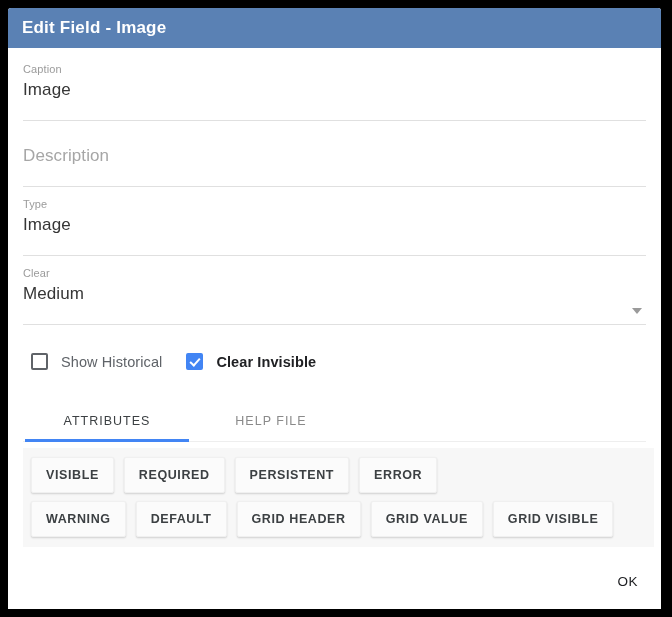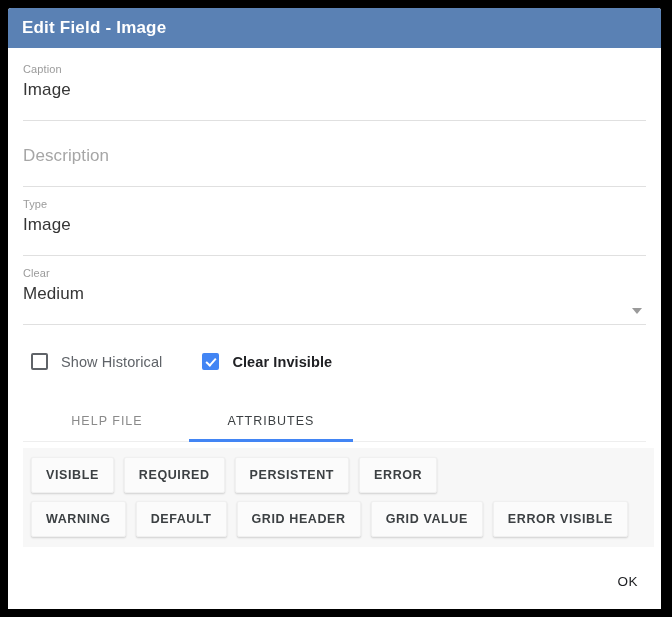--- a/index.html
+++ b/index.html
@@ -93,21 +93,21 @@
   .checkbox-row {
     display: flex;
     align-items: center;
     margin-top: 28px;
     padding-left: 8px;
   }
   .checkbox-item {
     display: flex;
     align-items: center;
   }
-  .checkbox-item + .checkbox-item { margin-left: 40px; }
+  .checkbox-item + .checkbox-item { margin-left: 24px; }
 
   .box {
     width: 17px;
     height: 17px;
     box-sizing: border-box;
     border: 2px solid #5f6368;
     border-radius: 2px;
     background: #ffffff;
     flex: none;
   }
@@ -242,37 +242,37 @@
         <div class="box"></div>
         <span class="cb-label">Show Historical</span>
       </div>
       <div class="checkbox-item">
         <div class="box checked"></div>
         <span class="cb-label strong">Clear Invisible</span>
       </div>
     </div>
 
     <div class="tabs">
+      <div class="tab active">ATTRIBUTES</div>
       <div class="tab">HELP FILE</div>
-      <div class="tab active">ATTRIBUTES</div>
     </div>
 
     <div class="chips-panel">
       <div class="chip-row">
         <div class="chip">VISIBLE</div>
         <div class="chip">REQUIRED</div>
         <div class="chip">PERSISTENT</div>
         <div class="chip">ERROR</div>
       </div>
       <div class="chip-row">
         <div class="chip">WARNING</div>
         <div class="chip">DEFAULT</div>
         <div class="chip">GRID HEADER</div>
         <div class="chip">GRID VALUE</div>
-        <div class="chip">ERROR VISIBLE</div>
+        <div class="chip">GRID VISIBLE</div>
       </div>
     </div>
 
   </div>
 
   <div class="footer">
     <button class="ok-button">OK</button>
   </div>
 
 </div>

